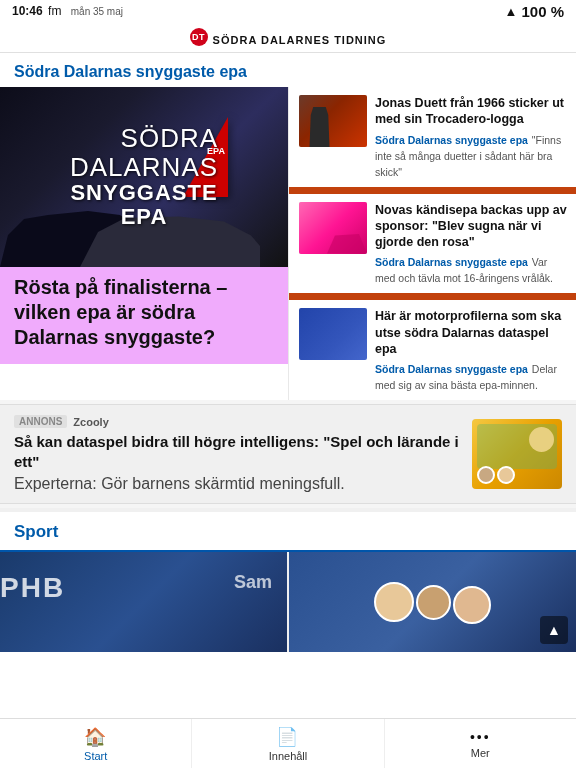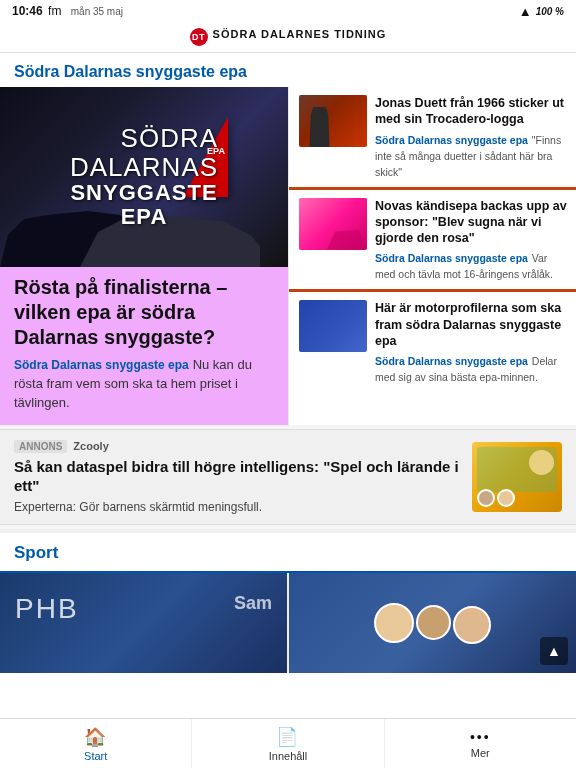--- a/index.html
+++ b/index.html
@@ -36,21 +36,21 @@
     .app-header {
       display: flex;
       justify-content: center;
       align-items: center;
       padding: 6px 0 6px;
       border-bottom: 1px solid #e0e0e0;
       background: #fff;
     }
     .app-header-logo {
       display: flex;
-      align-items: flex-start;
+      align-items: flex-end;
       gap: 5px;
       font-size: 13px;
       font-weight: 700;
       color: #111;
       letter-spacing: 0.5px;
     }
     .logo-circle {
       width: 18px;
       height: 18px;
       background: #d0021b;
@@ -213,21 +213,21 @@
     }
     .news-right {
       border-left: 1px solid #e8e8e8;
       display: flex;
       flex-direction: column;
     }
 
     
     .small-news-item {
       padding: 8px 8px 8px 10px;
-      border-bottom: 3px solid #c2410c;
+      border-bottom: 7px solid #c2410c;
       display: flex;
       gap: 8px;
       cursor: pointer;
     }
     .small-news-item:last-child {
       border-bottom: none;
     }
     .small-news-thumbnail {
       width: 68px;
       height: 52px;
@@ -316,21 +316,21 @@
       flex: 1;
     }
     .ad-title {
       font-size: 15px;
       font-weight: 700;
       color: #111;
       line-height: 1.3;
       margin-bottom: 4px;
     }
     .ad-desc {
-      font-size: 12px;
+      font-size: 16px;
       color: #444;
     }
     .ad-image {
       width: 90px;
       height: 70px;
       flex-shrink: 0;
       border-radius: 4px;
       overflow: hidden;
       background: #ddd;
     }
@@ -389,23 +389,23 @@
       background: linear-gradient(135deg, #1a3a6b 0%, #2a5090 50%, #1a3060 100%);
     }
     .sport-item-right {
       background: linear-gradient(135deg, #2a5090 0%, #3a60a0 50%, #1a3060 100%);
     }
 
     
     .phb-text {
       position: absolute;
       top: 20px;
-      left: 15px;
+      left: 0;
       font-size: 28px;
-      font-weight: 400;
+      font-weight: 700;
       color: #fff;
       opacity: 0.8;
       letter-spacing: 2px;
     }
 
     
     .bottom-nav {
       position: fixed;
       bottom: 0;
       width: 576px;
@@ -459,21 +459,21 @@
 <body>
 
 <div class="status-bar">
   <span>
     <span>10:46</span>
     <span style="font-size:12px;margin-left:2px;font-weight:500;">fm</span>
     <span style="font-size:10px;margin-left:6px;font-weight:500;color:#555;">mån 35 maj</span>
   </span>
   <div class="status-bar-right">
     <span style="font-size:13px;">▲</span>
-    <span style="font-size:10px;font-style:italic;">100 %</span>
+    <span style="font-size:15px;">100 %</span>
   </div>
 </div>
 
 <div class="app-header">
   <div class="app-header-logo">
     <div class="logo-circle">
       <span>DT</span>
     </div>
     <span class="logo-text">SÖDRA DALARNES TIDNING</span>
   </div>
@@ -495,25 +495,20 @@
           <div class="image-overlay-text">
             <div class="overlay-line1">SÖDRA DALARNAS</div>
             <div class="overlay-line2">SNYGGASTE EPA</div>
           </div>
           <div class="triangle-badge"></div>
           <div class="triangle-badge-text">EPA</div>
         </div>
       </div>
       <div class="main-article" style="cursor:pointer;">
         <div class="main-article-title">Rösta på finalisterna – vilken epa är södra Dalarnas snyggaste?</div>
-        <div style="margin-bottom:4px;">
-          <span class="article-category">Södra Dalarnas snyggaste epa</span>
-          <span style="color:#555;font-size:12px;"> </span>
-          <span class="article-summary">Nu kan du rösta fram vem som ska ta hem priset i tävlingen.</span>
-        </div>
       </div>
     </div>
 
     <div class="news-right">
 
       <div class="small-news-item">
         <div class="small-news-thumbnail">
           <div class="thumb-trocadero">
             <div class="thumb-person"></div>
           </div>
@@ -540,21 +535,21 @@
         </div>
       </div>
 
       <div class="small-news-item">
         <div class="small-news-thumbnail">
           <div class="thumb-group">
             
           </div>
         </div>
         <div class="small-news-text">
-          <div class="small-news-title">Här är motorprofilerna som ska fram södra Dalarnas snyggaste epa</div>
+          <div class="small-news-title">Här är motorprofilerna som ska utse södra Dalarnas dataspel epa</div>
           <span class="small-news-category">Södra Dalarnas snyggaste epa</span>
           <span class="small-news-desc"> </span>
           <span class="small-news-desc">Delar med sig av sina bästa epa-minnen.</span>
         </div>
       </div>
 
     </div>
   </div>
 
   <div class="ad-block">

